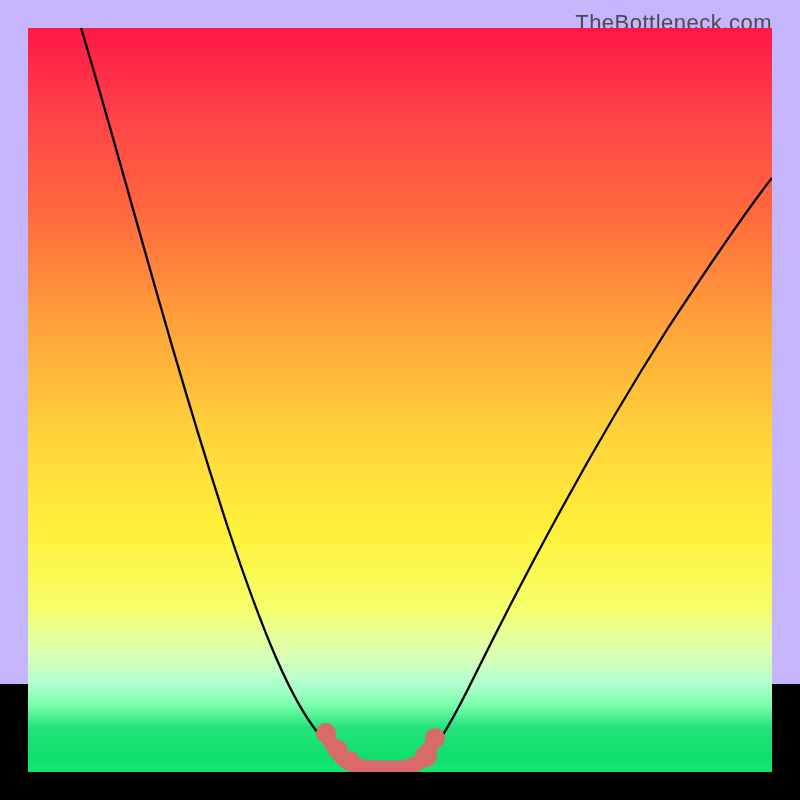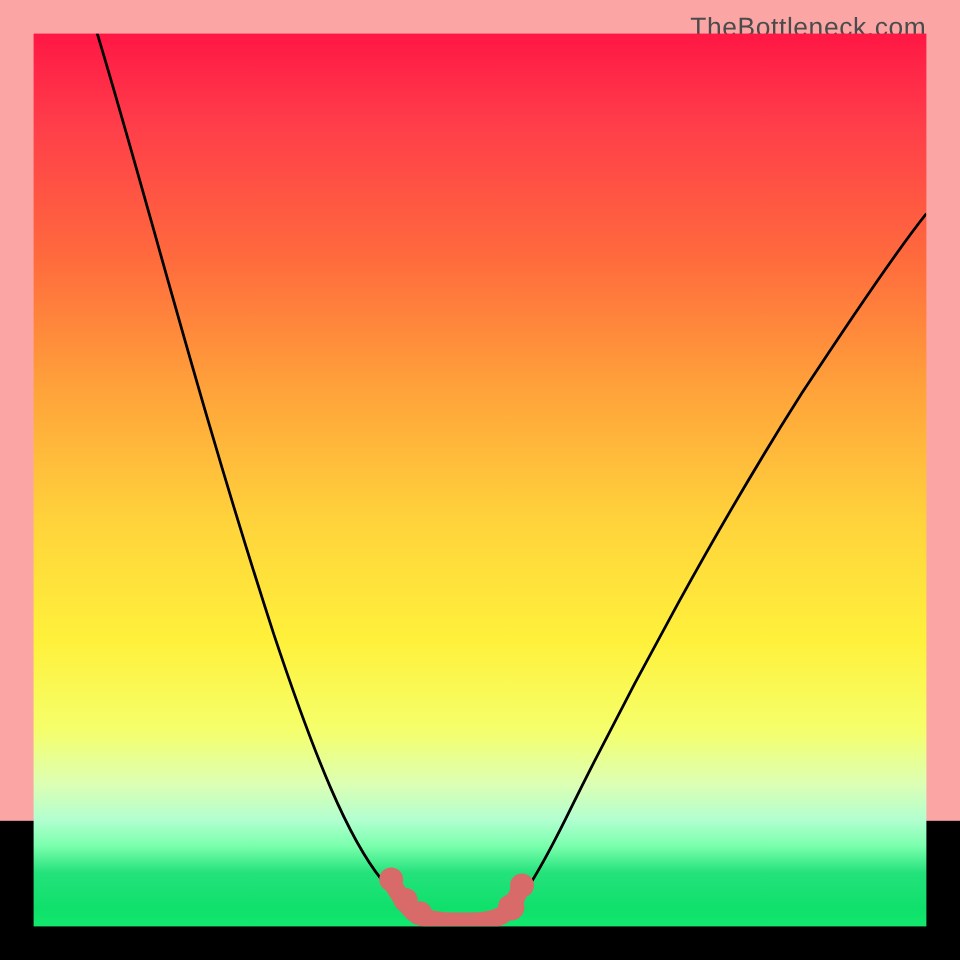--- a/index.html
+++ b/index.html
@@ -8,21 +8,21 @@
     width: 800px;
     height: 800px;
     background: #000;
     font-family: Arial, Helvetica, sans-serif;
     overflow: hidden;
   }
   .frame {
     position: relative;
     width: 800px;
     height: 684px;
-    background: #fca5a5;
+    background: #c4b5fd;
     text-align: right;
   }
   .plot-area {
     position: absolute;
     left: 28px;
     top: 28px;
     width: 744px;
     height: 744px;
     background: linear-gradient(
       to bottom,

